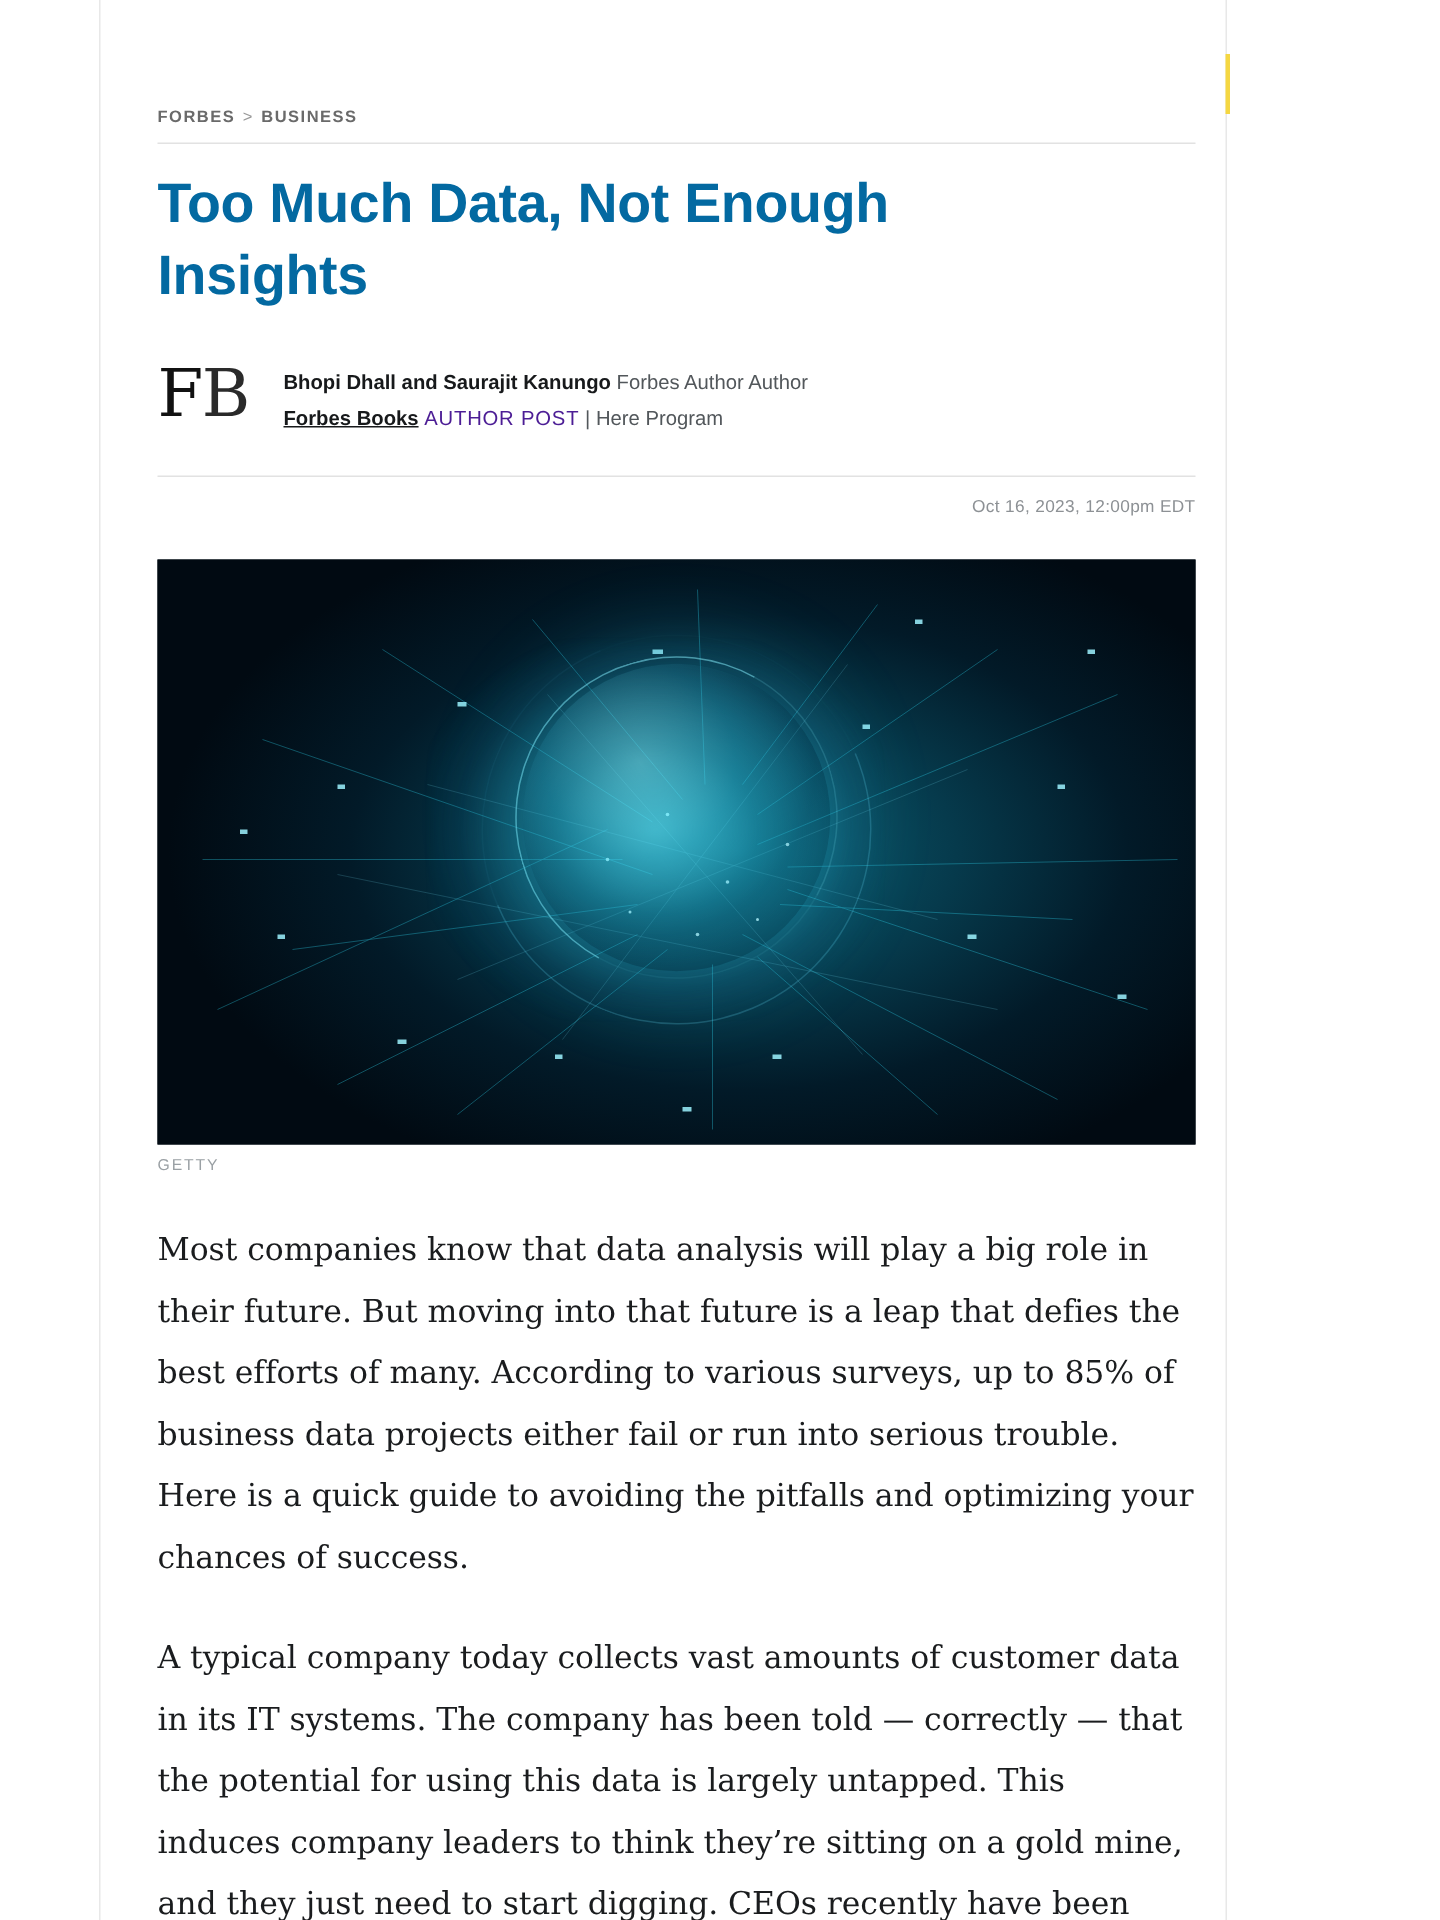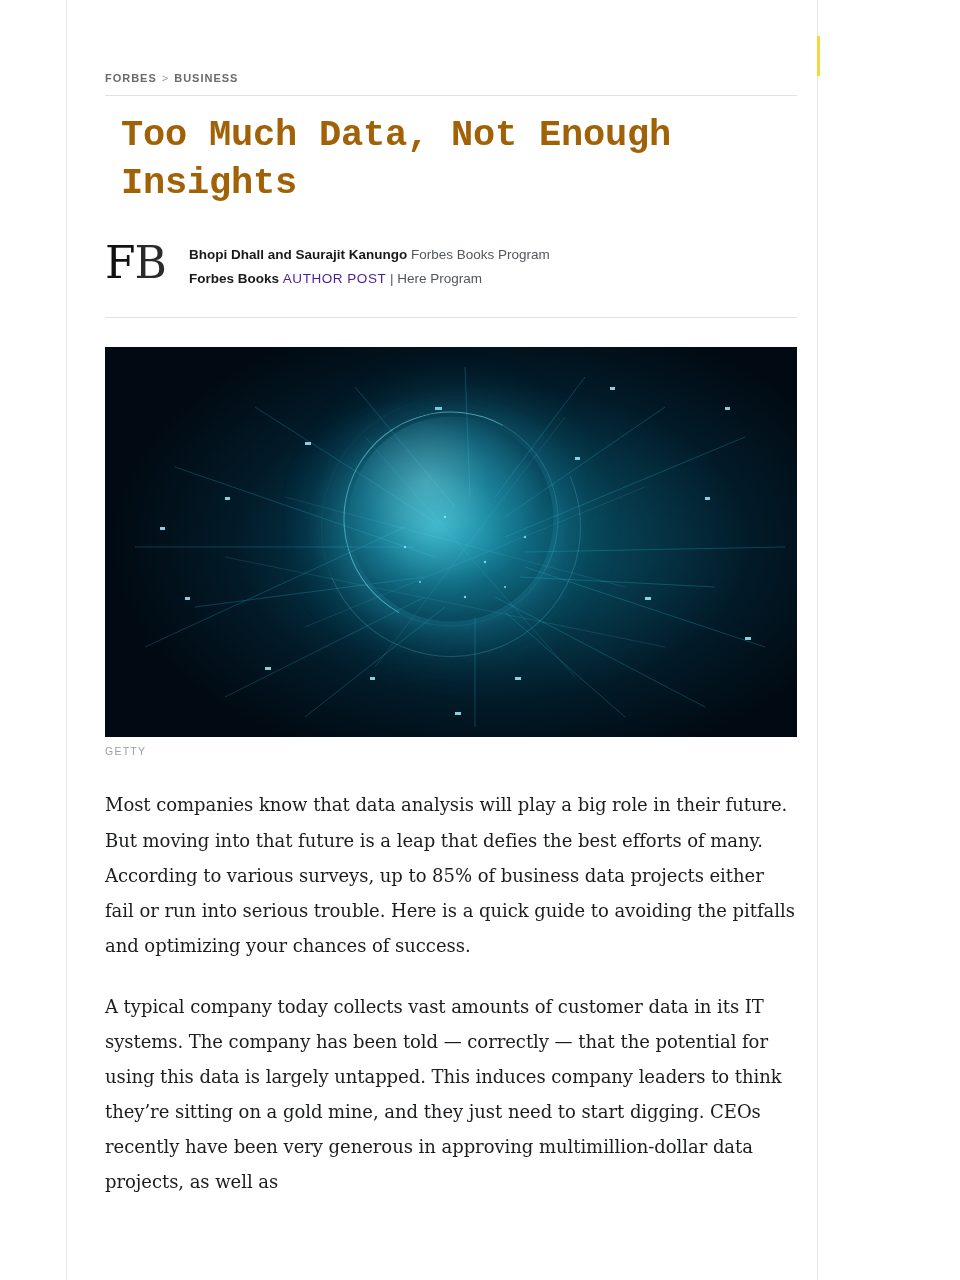--- a/index.html
+++ b/index.html
@@ -61,27 +61,27 @@
   .breadcrumb .sep { margin: 0 5px; color: #9a9a9a; font-weight: 400; }
   .breadcrumb a { color: #6a6a6a; text-decoration: none; }
 
   .rule {
     height: 1px;
     background: #e2e2e2;
     margin-top: 11px;
   }
 
   h1.headline {
-    font-family: Liberation Mono, monospace;
+    font-family: Liberation Sans, sans-serif;
     font-weight: 700;
     font-size: 37px;
     line-height: 1.29;
     letter-spacing: -0.2px;
-    color: #a16207;
-    margin: 16px 0 0 16px;
+    color: #0369a1;
+    margin: 16px 0 0 0;
     max-width: 600px;
   }
 
   .byline-block {
     display: flex;
     align-items: flex-start;
     margin-top: 32px;
     min-height: 56px;
   }
   .fb-logo {
@@ -102,21 +102,21 @@
     color: #3c3f42;
   }
   .byline-line1 .authors { font-weight: 700; color: #17191b; }
   .byline-line1 .role { color: #52575b; }
   .byline-line2 {
     font-size: 13.5px;
     line-height: 1.6;
     color: #3c3f42;
     margin-top: 2px;
   }
-  .byline-line2 .brand { font-weight: 700; color: #17191b; }
+  .byline-line2 .brand { font-weight: 700; color: #17191b; text-decoration: underline; }
   .byline-line2 .authorpost {
     color: #4c1d95;
     letter-spacing: 0.04em;
     font-weight: 500;
     text-align: right;
   }
   .byline-line2 .paid { color: #52575b; }
 
   .rule2 {
     height: 1px;
@@ -183,21 +183,21 @@
     margin-top: 8px;
     font-size: 10.5px;
     letter-spacing: 0.12em;
     color: #9aa0a4;
     text-transform: uppercase;
   }
 
   .body-copy { margin-top: 30px; }
   .body-copy p {
     font-family: "DejaVu Serif", serif;
-    font-size: 18px;
+    font-size: 21px;
     line-height: 1.95;
     color: #1a1c1e;
     margin: 0 0 26px 0;
     letter-spacing: -0.05px;
   }
 </style>
 </head>
 <body>
 
 <div class="page">
@@ -214,33 +214,34 @@
 
     <div class="rule"></div>
 
     <h1 class="headline">Too Much Data, Not Enough Insights</h1>
 
     <div class="byline-block">
       <div class="fb-logo"><span>F</span><span class="thin">B</span></div>
       <div class="byline-text">
         <div class="byline-line1">
           <span class="authors">Bhopi Dhall and Saurajit Kanungo</span>
-          <span class="role">Forbes Books Program</span>
+          <span class="role">Forbes Author Author</span>
         </div>
         <div class="byline-line2">
           <span class="brand">Forbes Books</span>
           <span class="authorpost">AUTHOR POST</span>
           <span class="paid">|</span>
           <span class="paid">Here Program</span>
         </div>
       </div>
     </div>
 
     <div class="rule2"></div>
 
+    <div class="timestamp">Oct 16, 2023, 12:00pm EDT</div>
 
     <div class="hero">
       <svg viewBox="0 0 692 390" preserveAspectRatio="none">
         <g stroke="#2fd4ee" stroke-width="0.5" opacity="0.45">
           <line x1="40" y1="300" x2="300" y2="180"></line>
           <line x1="70" y1="120" x2="330" y2="210"></line>
           <line x1="120" y1="350" x2="320" y2="250"></line>
           <line x1="640" y1="90" x2="400" y2="190"></line>
           <line x1="660" y1="300" x2="420" y2="220"></line>
           <line x1="600" y1="360" x2="390" y2="250"></line>

